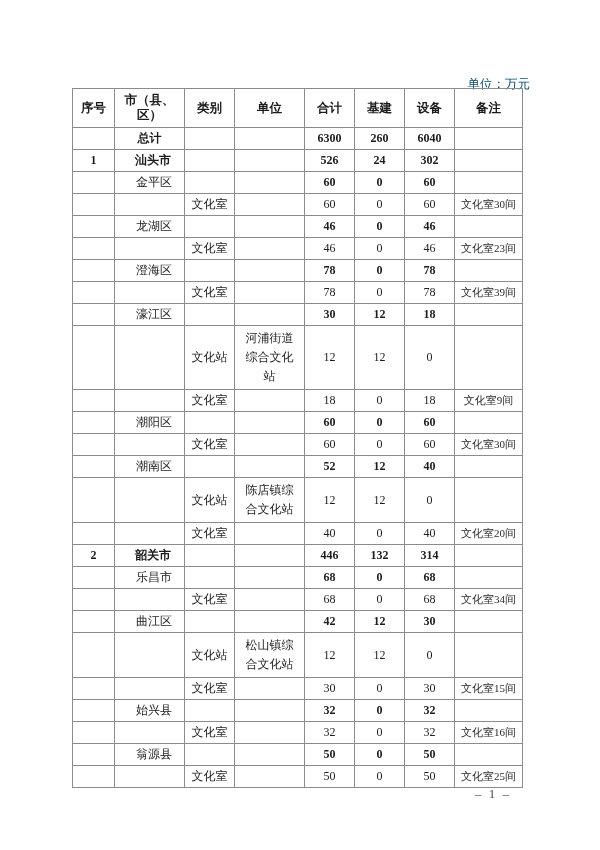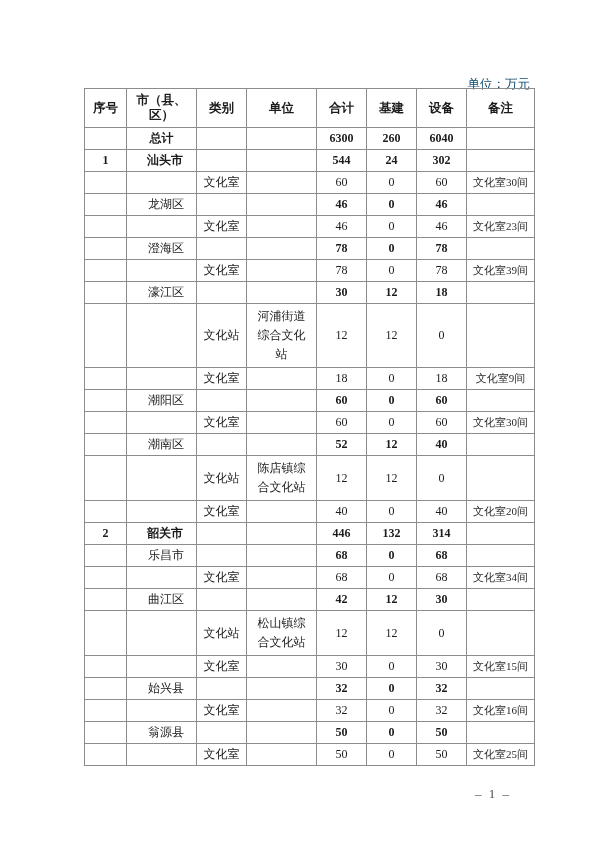--- a/index.html
+++ b/index.html
@@ -14,21 +14,21 @@
   .unit-note {
     position: absolute;
     top: 68px; left: 84px; width: 446px;
     text-align: right;
     font-size: 12.5px;
     color: #0c4a6e;
     margin-top: 8px;
   }
   table.alloc-table {
     position: absolute;
-    top: 88px; left: 84px;
+    top: 88px; left: 72px;
     width: 450px;
     border-collapse: collapse;
     table-layout: fixed;
   }
   .alloc-table th, .alloc-table td {
     border: 1px solid #8c8c8c;
     font-size: 12px;
     line-height: 15px;
     text-align: center;
     padding: 3px 2px;
@@ -99,23 +99,33 @@
           <td class="col-total">6300</td>
           <td class="col-infra">260</td>
           <td class="col-equip">6040</td>
           <td class="col-remark"></td>
         </tr>
         <tr class="row-city">
           <td class="col-seq">1</td>
           <td class="col-region">汕头市</td>
           <td class="col-category"></td>
           <td class="col-unit"></td>
-          <td class="col-total">544</td>
+          <td class="col-total">526</td>
           <td class="col-infra">24</td>
           <td class="col-equip">302</td>
+          <td class="col-remark"></td>
+        </tr>
+        <tr class="row-district">
+          <td class="col-seq"></td>
+          <td class="col-region">金平区</td>
+          <td class="col-category"></td>
+          <td class="col-unit"></td>
+          <td class="col-total">60</td>
+          <td class="col-infra">0</td>
+          <td class="col-equip">60</td>
           <td class="col-remark"></td>
         </tr>
         <tr class="row-detail">
           <td class="col-seq"></td>
           <td class="col-region"></td>
           <td class="col-category">文化室</td>
           <td class="col-unit"></td>
           <td class="col-total">60</td>
           <td class="col-infra">0</td>
           <td class="col-equip">60</td>

